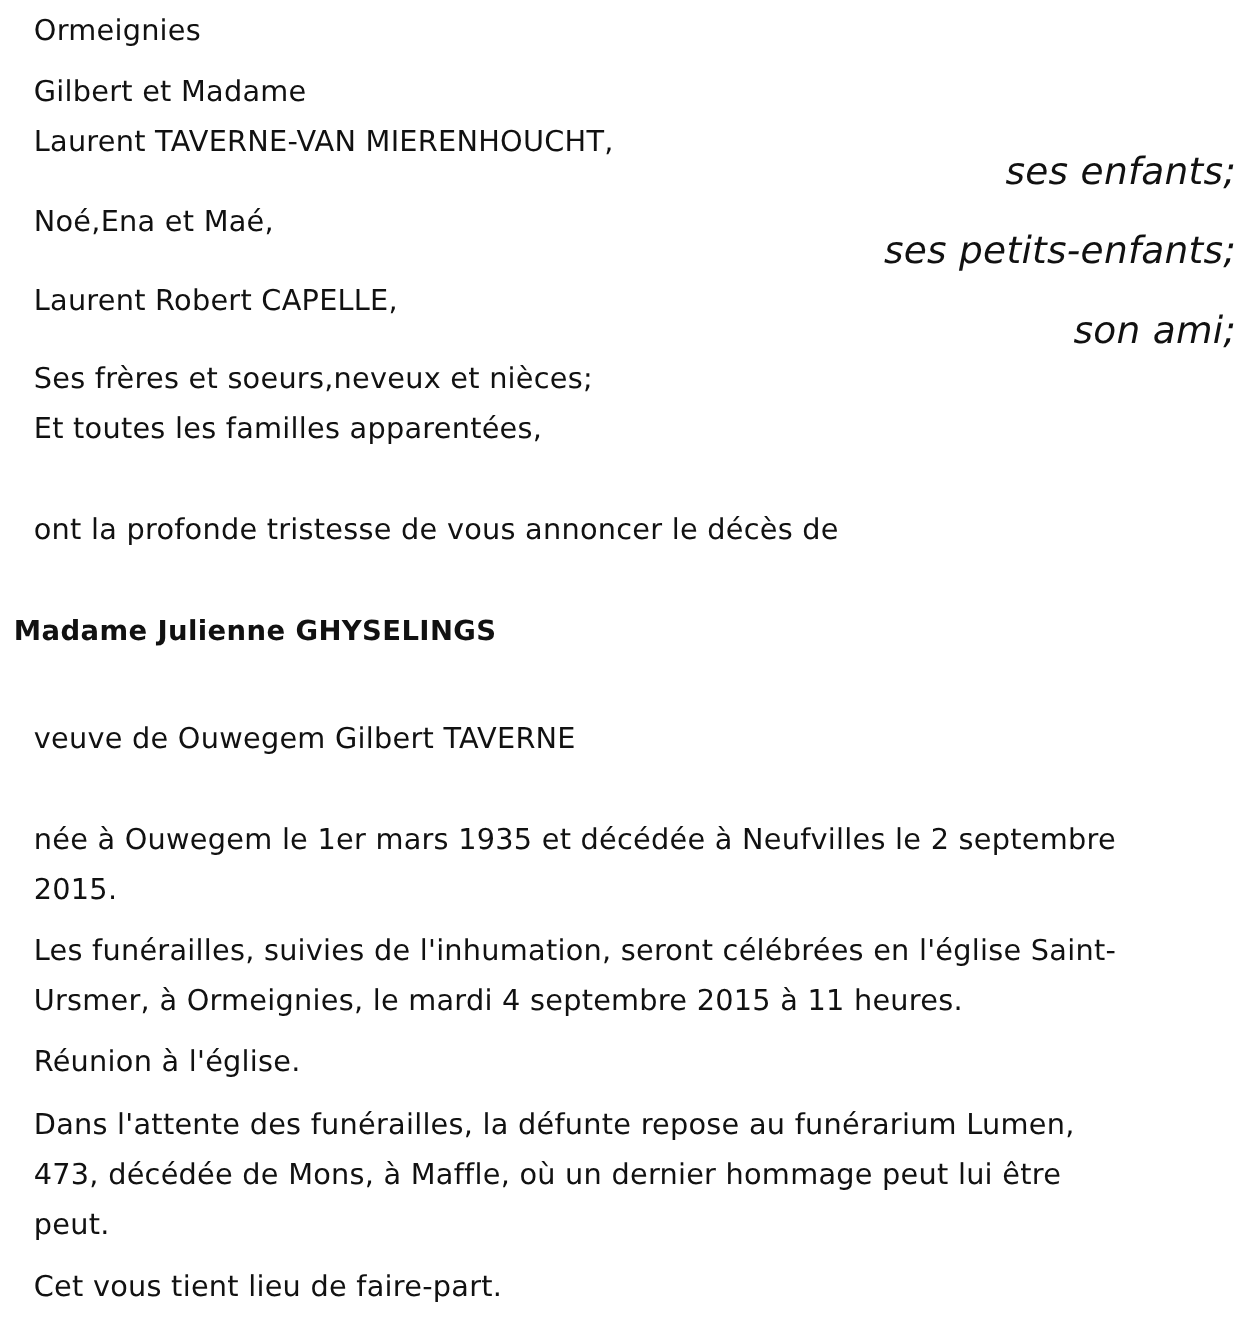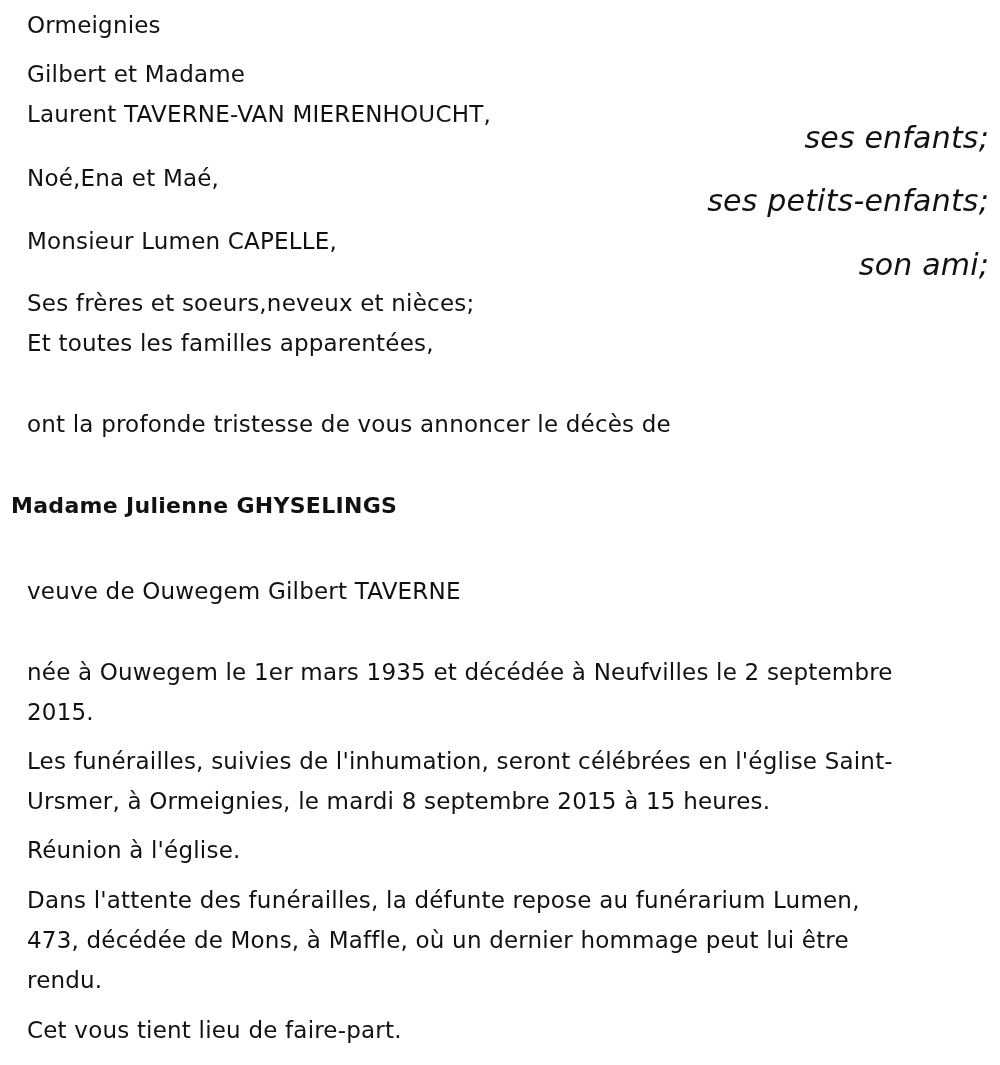--- a/index.html
+++ b/index.html
@@ -60,21 +60,21 @@
     <div class="line" style="top:99px">Laurent TAVERNE-VAN MIERENHOUCHT,</div>
     <div class="right" style="top:124px">ses enfants;</div>
   </div>
 
   <div>
     <div class="line" style="top:163px">Noé,Ena et Maé,</div>
     <div class="right" style="top:187px">ses petits-enfants;</div>
   </div>
 
   <div>
-    <div class="line" style="top:226px">Monsieur Lumen CAPELLE,</div>
+    <div class="line" style="top:226px">Laurent Robert CAPELLE,</div>
     <div class="right" style="top:251px">son ami;</div>
   </div>
 
   <div>
     <div class="line" style="top:288px">Ses frères et soeurs,neveux et nièces;</div>
     <div class="line" style="top:328px">Et toutes les familles apparentées,</div>
   </div>
 
   <div class="line" style="top:409px">ont la profonde tristesse de vous annoncer le décès de</div>
 
@@ -82,26 +82,26 @@
 
   <div class="line" style="top:576px">veuve de Ouwegem Gilbert TAVERNE</div>
 
   <div>
     <div class="line" style="top:657px">née à Ouwegem le 1er mars 1935 et décédée à Neufvilles le 2 septembre</div>
     <div class="line" style="top:697px">2015.</div>
   </div>
 
   <div>
     <div class="line" style="top:746px">Les funérailles, suivies de l'inhumation, seront célébrées en l'église Saint-</div>
-    <div class="line" style="top:786px">Ursmer, à Ormeignies, le mardi 8 septembre 2015 à 15 heures.</div>
+    <div class="line" style="top:786px">Ursmer, à Ormeignies, le mardi 4 septembre 2015 à 11 heures.</div>
   </div>
 
   <div class="line" style="top:835px">Réunion à l'église.</div>
 
   <div>
     <div class="line" style="top:885px">Dans l'attente des funérailles, la défunte repose au funérarium Lumen,</div>
     <div class="line" style="top:925px">473, décédée de Mons, à Maffle, où un dernier hommage peut lui être</div>
-    <div class="line" style="top:965px">rendu.</div>
+    <div class="line" style="top:965px">peut.</div>
   </div>
 
   <div class="line" style="top:1015px">Cet vous tient lieu de faire-part.</div>
 
 </div>
 
 </body></html>

